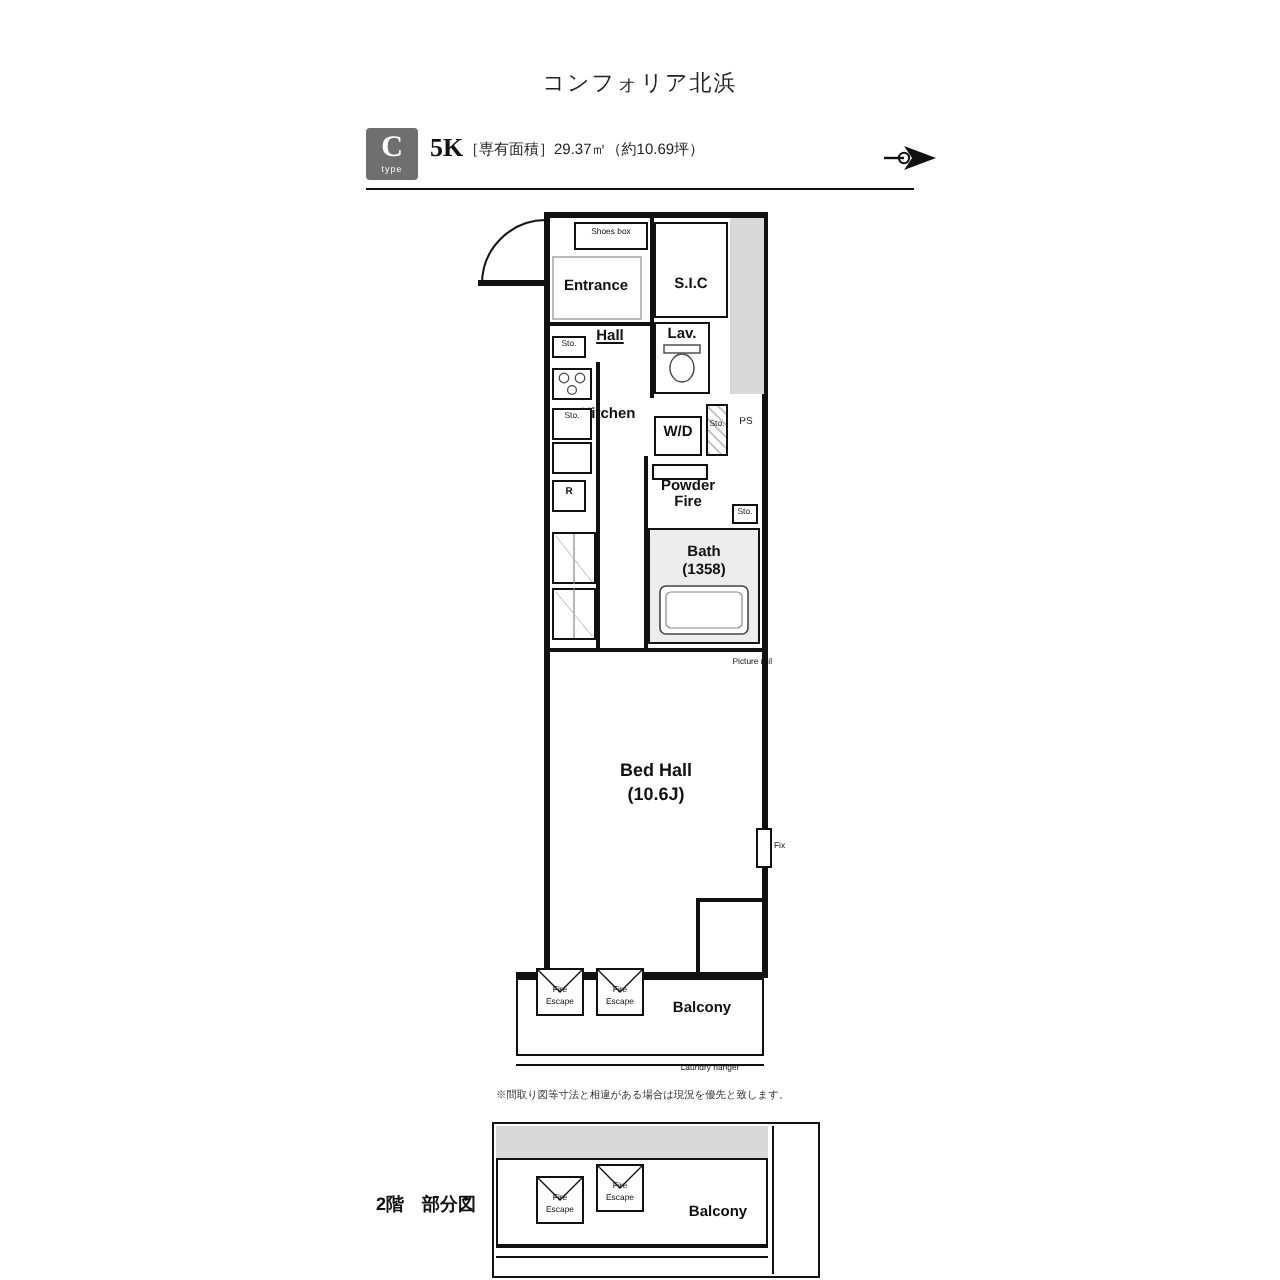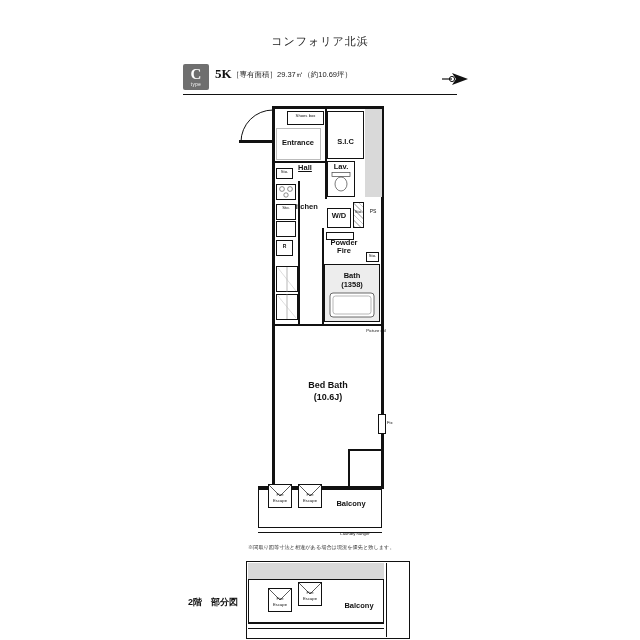--- a/index.html
+++ b/index.html
@@ -144,21 +144,21 @@
 
   <div class="abs wall" style="left:298px;top:165px;width:2px;height:145px;"></div>
   <div class="abs wall" style="left:322px;top:212px;width:2px;height:98px;"></div>
   <div class="abs wall" style="left:322px;top:308px;width:60px;height:2px;"></div>
   <div class="abs wall" style="left:274px;top:308px;width:48px;height:2px;"></div>
   <div class="abs wall" style="left:325px;top:93px;width:2px;height:90px;"></div>
   <div class="abs wall" style="left:274px;top:145px;width:52px;height:2px;"></div>
 
   <div class="abs lbl xsm" style="left:338px;top:313px;width:48px;text-align:right;">Picture rail</div>
 
-  <div class="abs lbl b" style="left:278px;top:364px;width:100px;font-size:9px;">Bed Bath</div>
+  <div class="abs lbl b" style="left:278px;top:364px;width:100px;font-size:9px;">Bed Hall</div>
   <div class="abs lbl b" style="left:278px;top:376px;width:100px;font-size:9px;">(10.6J)</div>
 
   <div class="abs room" style="left:378px;top:398px;width:8px;height:20px;"></div>
   <div class="abs lbl xsm" style="left:387px;top:405px;width:14px;text-align:left;">Fix</div>
 
   <div class="abs wall" style="left:348px;top:433px;width:35px;height:2px;"></div>
   <div class="abs wall" style="left:348px;top:433px;width:2px;height:38px;"></div>
 
   <div class="abs room" style="left:258px;top:473px;width:124px;height:44px;"></div>
   <div class="abs lbl b" style="left:322px;top:484px;width:58px;">Balcony</div>

